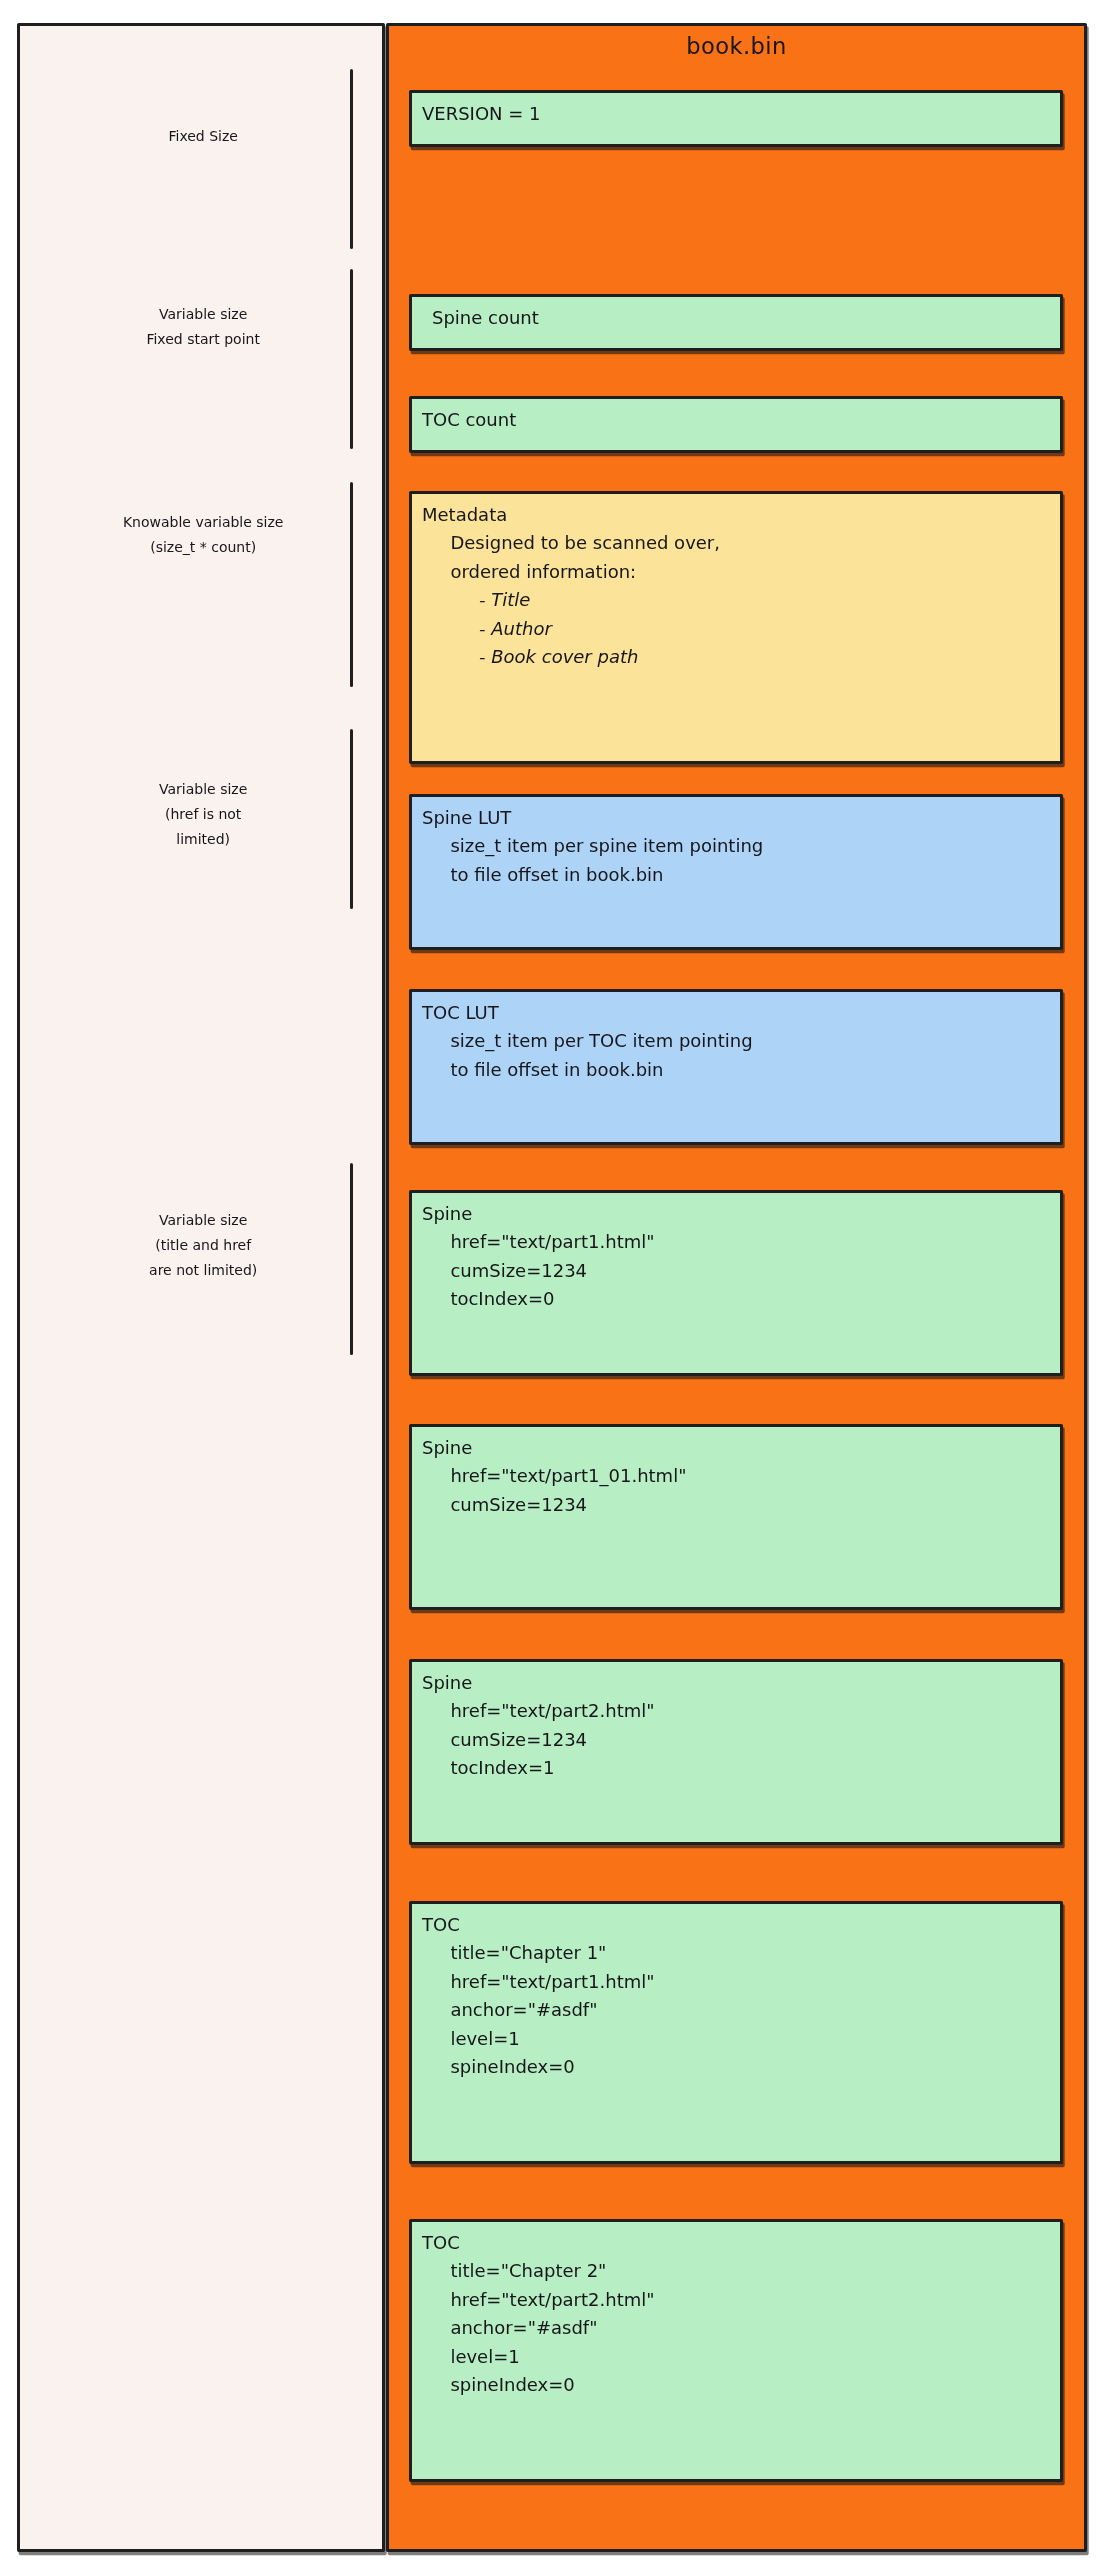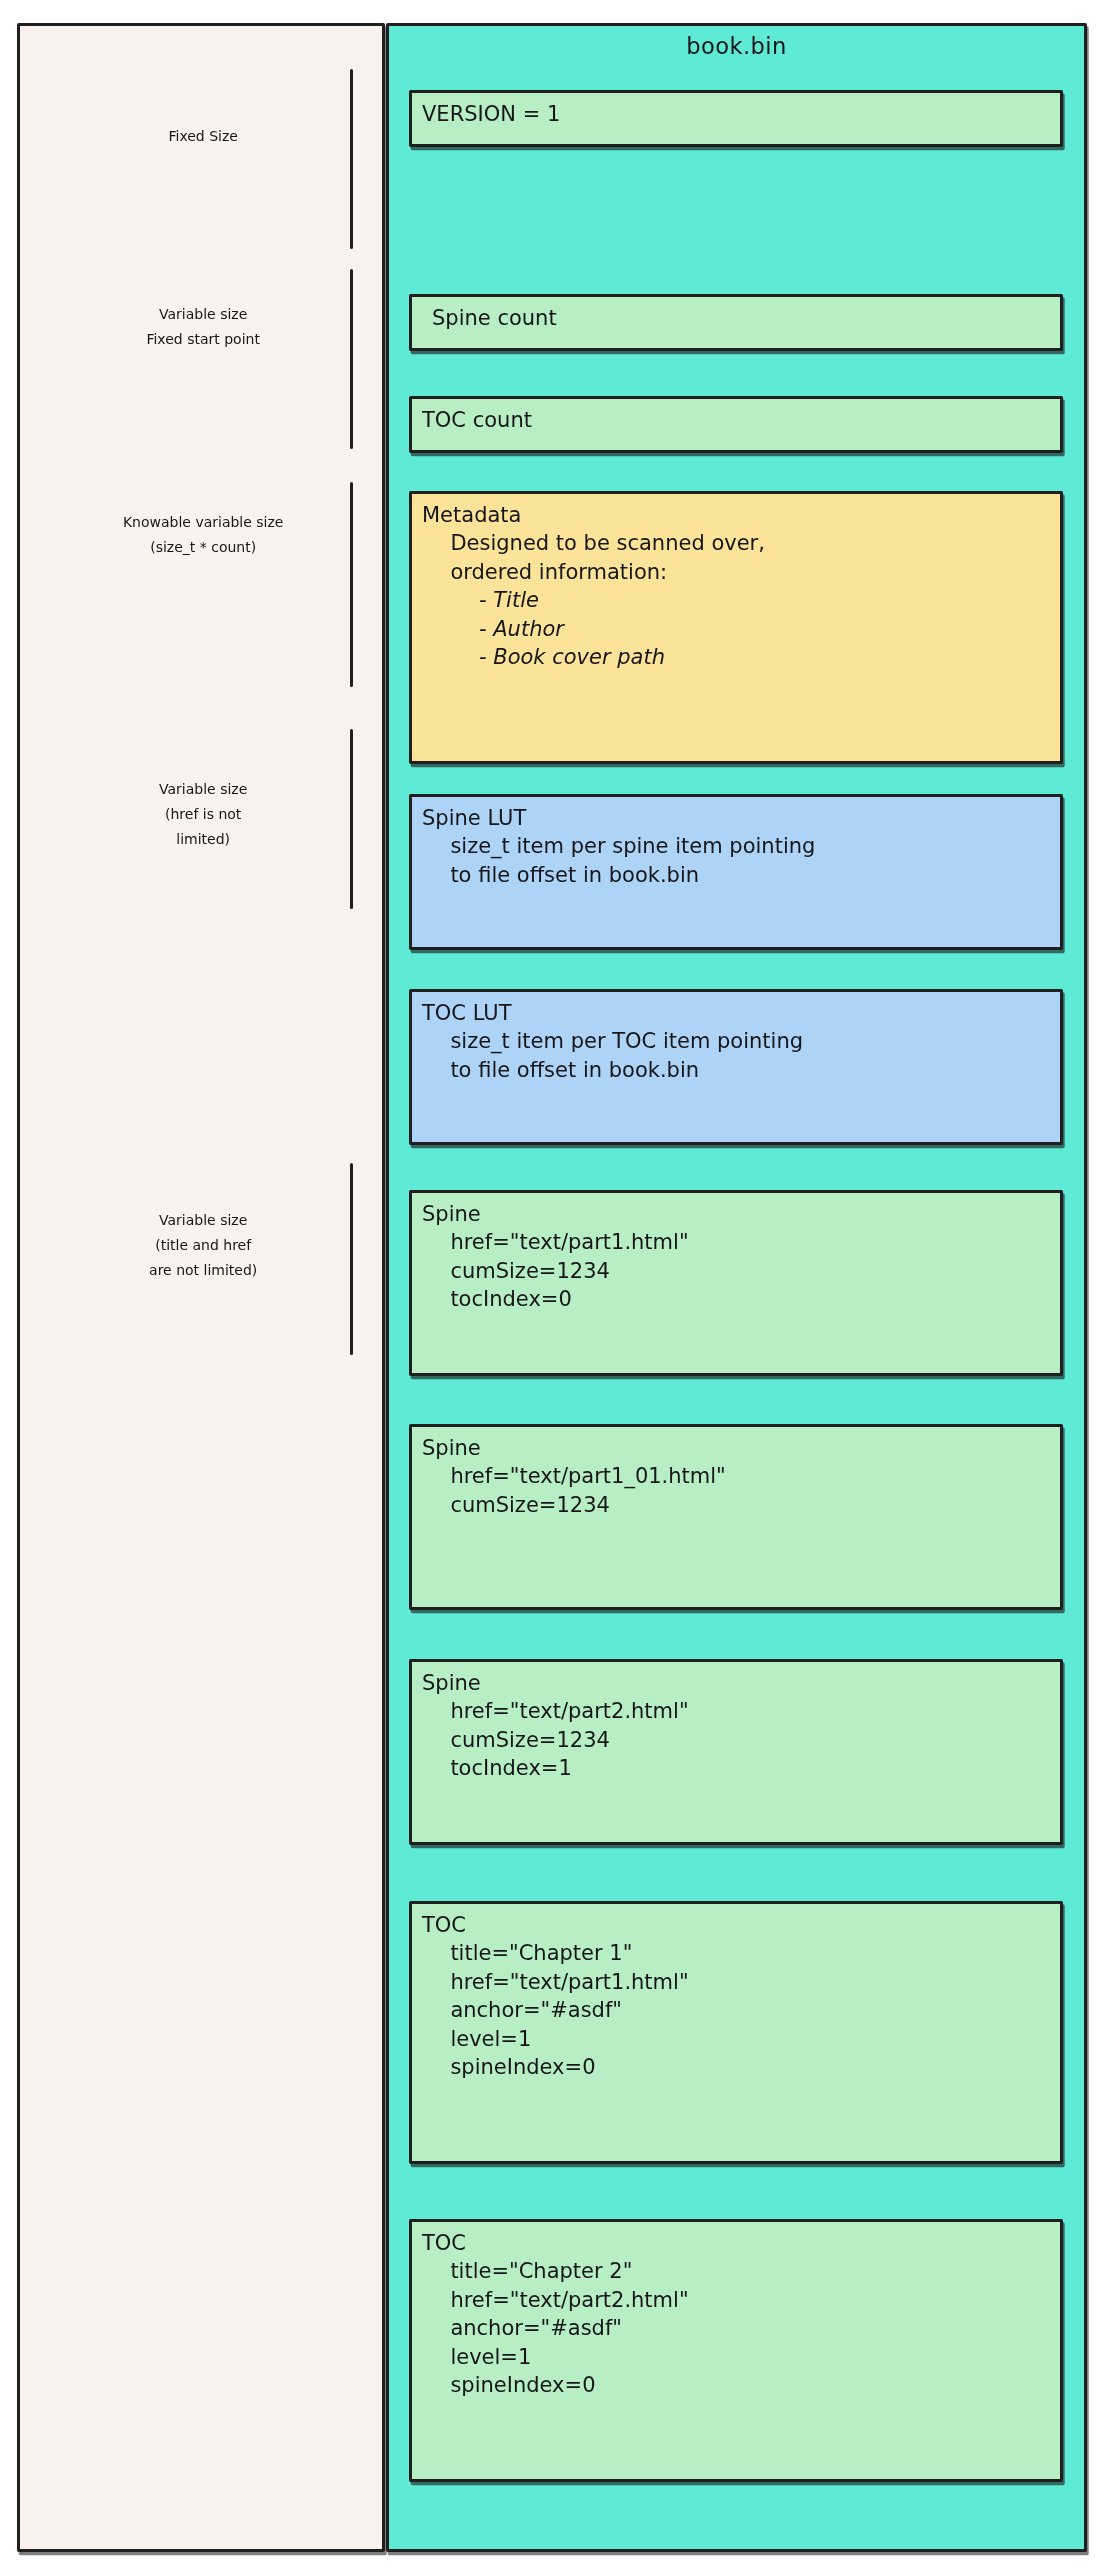--- a/index.html
+++ b/index.html
@@ -32,21 +32,21 @@
     box-shadow: 1.7px 3.3px 0 rgba(20,20,20,0.55);
   }
 
   
   .file-panel {
     position: absolute;
     left: 386px;
     top: 23.4px;
     width: 701px;
     height: 2529px;
-    background: #5eead4;
+    background: #f97316;
     border: 3.3px solid #1f1f1f;
     border-radius: 1.7px;
     box-sizing: border-box;
     box-shadow: 1.7px 3.3px 0 rgba(20,20,20,0.55);
   }
   .file-title {
     position: absolute;
     left: 0;
     top: 6.7px;
     width: 100%;
@@ -79,21 +79,21 @@
   .rec {
     position: absolute;
     left: 20px;
     width: 654px;
     box-sizing: border-box;
     border: 3.3px solid #1f1f1f;
     border-radius: 1.7px;
     box-shadow: 1.7px 3.3px 0 rgba(20,20,20,0.6);
     padding: 6.7px 10px 8.4px 10px;
     color: #17161a;
-    font-size: 21px;
+    font-size: 18px;
     line-height: 28.4px;
     white-space: pre;
   }
   .rec.green  { background: #b7eec4; }
   .rec.yellow { background: #fbe49a; }
   .rec.blue   { background: #add3f7; }
 
   .rec .head { display: block; }
   .rec .sub  { display: block; padding-left: 28.4px; }
   .rec .sub2 { display: block; padding-left: 57px; font-style: italic; }

